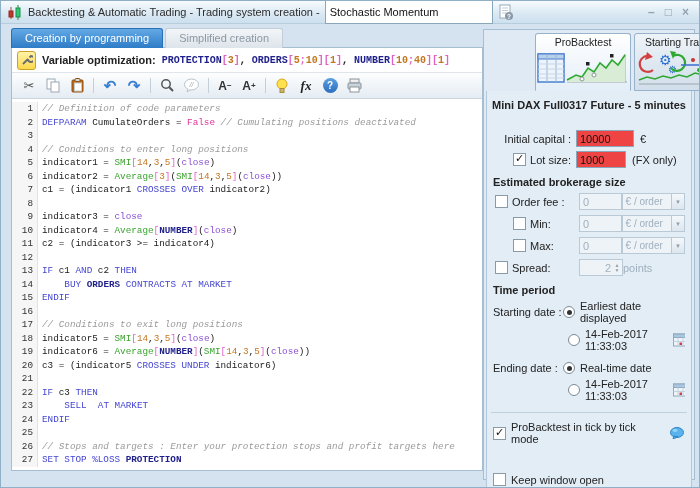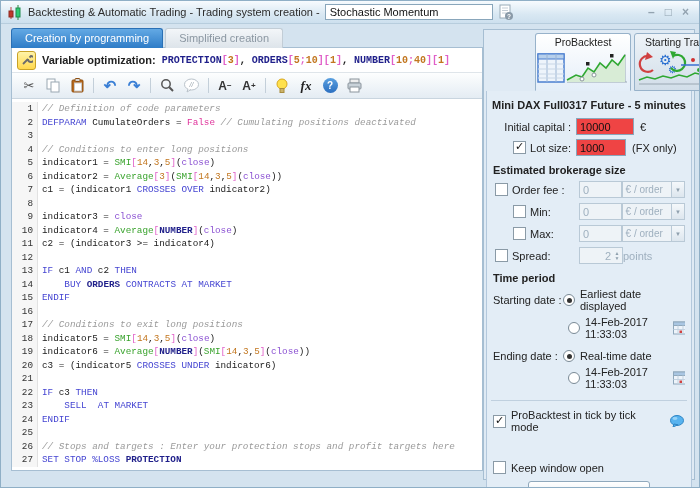--- a/index.html
+++ b/index.html
@@ -15,21 +15,21 @@
   }
   
   .titlebar{
     position:absolute; top:0; left:0; right:0; height:23px;
     background:linear-gradient(#f7fbfe,#d9e8f3 60%,#cde0ee);
     border-bottom:1px solid #b7cddd;
     display:flex; align-items:center; padding:0 6px; gap:5px;
   }
   .titlebar .ttl{ font-size:11px; color:#2c2c2c; white-space:nowrap; }
   .name-input{
-    width:168px; height:16px; border:1px solid #89a6bb; background:#fff;
+    width:168px; height:24px; border:1px solid #89a6bb; background:#fff;
     font-family:"Liberation Sans",sans-serif; font-size:11px; padding:0 4px; color:#111;
   }
   .wctl{ margin-left:auto; display:flex; gap:2px; color:#93a3b0; font-size:12px; font-weight:bold; }
   .wctl span{ padding:0 4px; cursor:default; }
   
   .ltabs{ position:absolute; top:27px; left:10px; display:flex; gap:2px; z-index:2; }
   .ltab{
     height:20px; padding:3px 13px 0; font-size:11px; border-radius:3px 3px 0 0;
     border:1px solid #c2cdd6; border-bottom:none;
     background:linear-gradient(#f3f6f9,#dde4ea); color:#8b97a2;
@@ -81,21 +81,21 @@
     background:#dfeaf4; border:1px solid #a6bed2; display:flex; flex-direction:column;
   }
   .rtabs{ display:flex; gap:3px; padding:3px 3px 0; }
   .rtab{ flex:1; height:58px; border:1px solid #97b2ca; border-radius:3px 3px 0 0;
          display:flex; flex-direction:column; align-items:center; padding-top:2px; }
   .rtab.active{ background:linear-gradient(#ffffff,#e4eef8); border-bottom-color:#e4eef8;margin-left:48px; }
   .rtab.inactive{ background:linear-gradient(#eef3f8,#d2dee9); }
   .rtab .rtl{ font-size:10.5px; color:#222; }
   .rpane{ flex:1; margin:0 2px 2px; border:1px solid #b3c8dc; border-top:none;
           background:#e3edf6; padding-top:4px; }
-  .insthead{ text-align:center; font-weight:bold; font-size:11px; margin:4px 0 7px; }
+  .insthead{ text-align:center; font-weight:bold; font-size:11px; margin:4px 0 19px; }
   .row{ display:flex; align-items:center; margin:4px 6px; }
   .rlab{ width:78px; text-align:right; margin-right:5px; }
   .ibox{ height:17px; border:1px solid #89a6bb; background:#ef4444; font-family:"Liberation Sans",sans-serif;
          font-size:11px; padding:0 3px; color:#111; display:inline-flex; align-items:center; }
   input.ibox{ display:inline-block; }
   .ibox.dis{ background:#eef3f7; border-color:#b9c9d6; color:#9fb0bf; }
   .sect{ font-weight:bold; margin:8px 6px 4px; }
   .cb{ width:13px; height:13px; border:1px solid #8a9aa6; background:#fff; flex:none;
        display:inline-flex; align-items:center; justify-content:center; font-size:11px; color:#111; }
   .cb.on::after{ content:"✓"; margin-top:-2px; }

